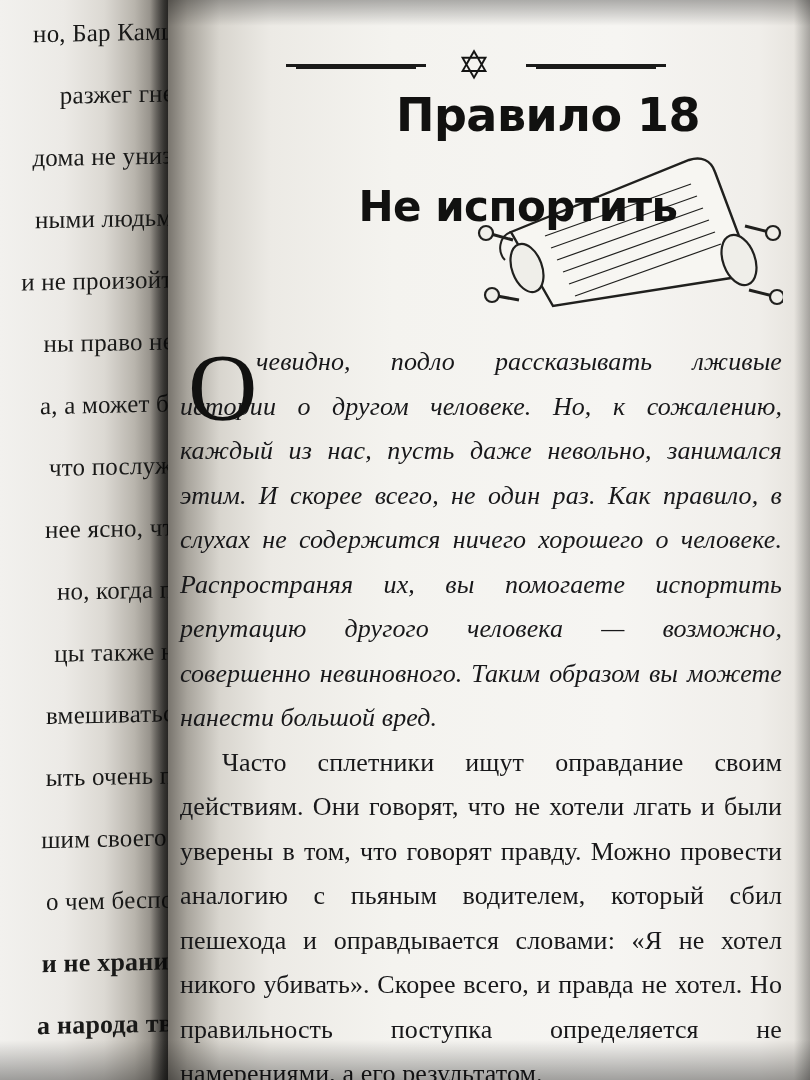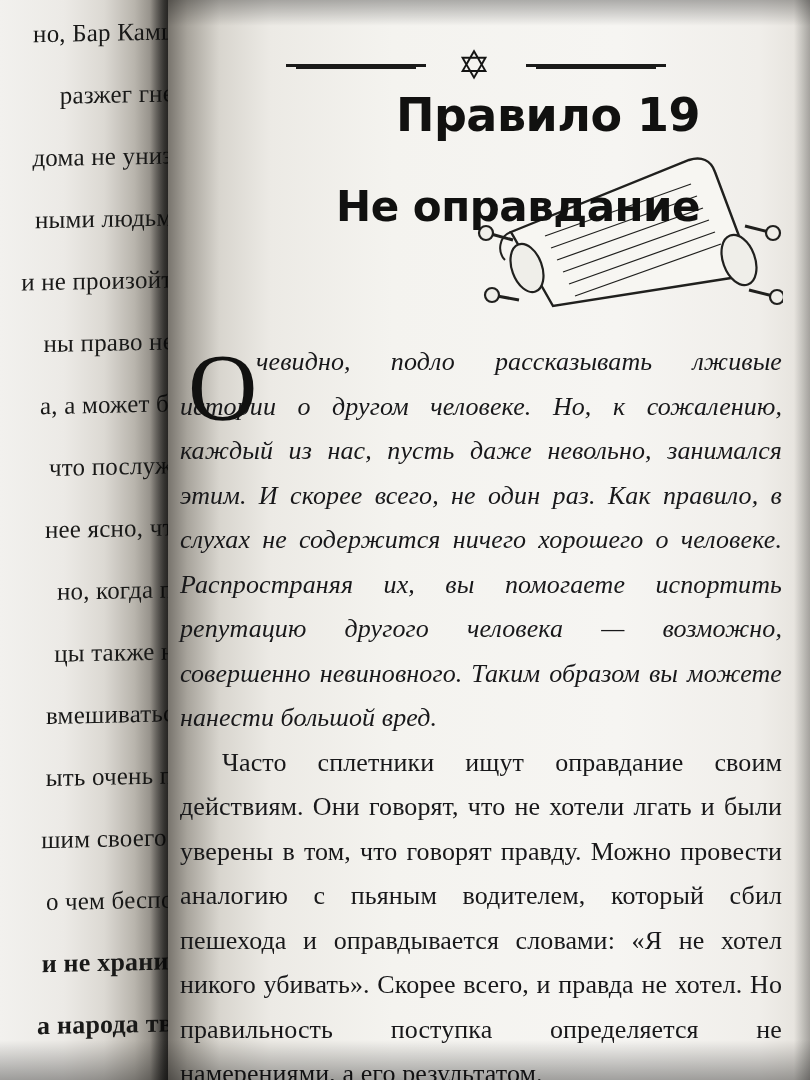--- a/index.html
+++ b/index.html
@@ -292,22 +292,22 @@
           <path d="M60 100 L38 94" stroke-width="3"></path>
           <circle cx="33" cy="93" r="7" fill="#efeee9"></circle>
           <path d="M66 160 L44 156" stroke-width="3"></path>
           <circle cx="39" cy="155" r="7" fill="#efeee9"></circle>
 
           <path d="M58 92 C46 96 44 112 52 120" stroke-width="2"></path>
         </g>
       </svg>
     </div>
 
-    <div class="rule-title">Правило 19</div>
-    <div class="rule-subtitle">Не оправдание</div>
+    <div class="rule-title">Правило 18</div>
+    <div class="rule-subtitle">Не испортить</div>
 
     <div class="body-col">
       <span class="dropcap">О</span>
       <p class="para first">чевидно, подло рассказывать лживые истории о другом человеке. Но, к сожалению, каждый из нас, пусть даже невольно, занимался этим. И скорее всего, не один раз. Как правило,  в слухах не содержится ничего хорошего о человеке. Распространяя их, вы помогаете испортить репутацию другого человека — возможно, совершенно невиновного. Таким образом вы можете нанести большой вред.</p>
       <p class="para">Часто сплетники ищут оправдание своим действиям. Они говорят, что не хотели лгать и были уверены в том, что говорят правду. Можно провести аналогию с пьяным водителем, который сбил пешехода и оправдывается словами: «Я не хотел никого убивать». Скорее всего, и правда не хотел. Но правильность поступка определяется не намерениями, а его результатом.</p>
     </div>
 
     <div class="page-edge"></div>
   </div>
 

